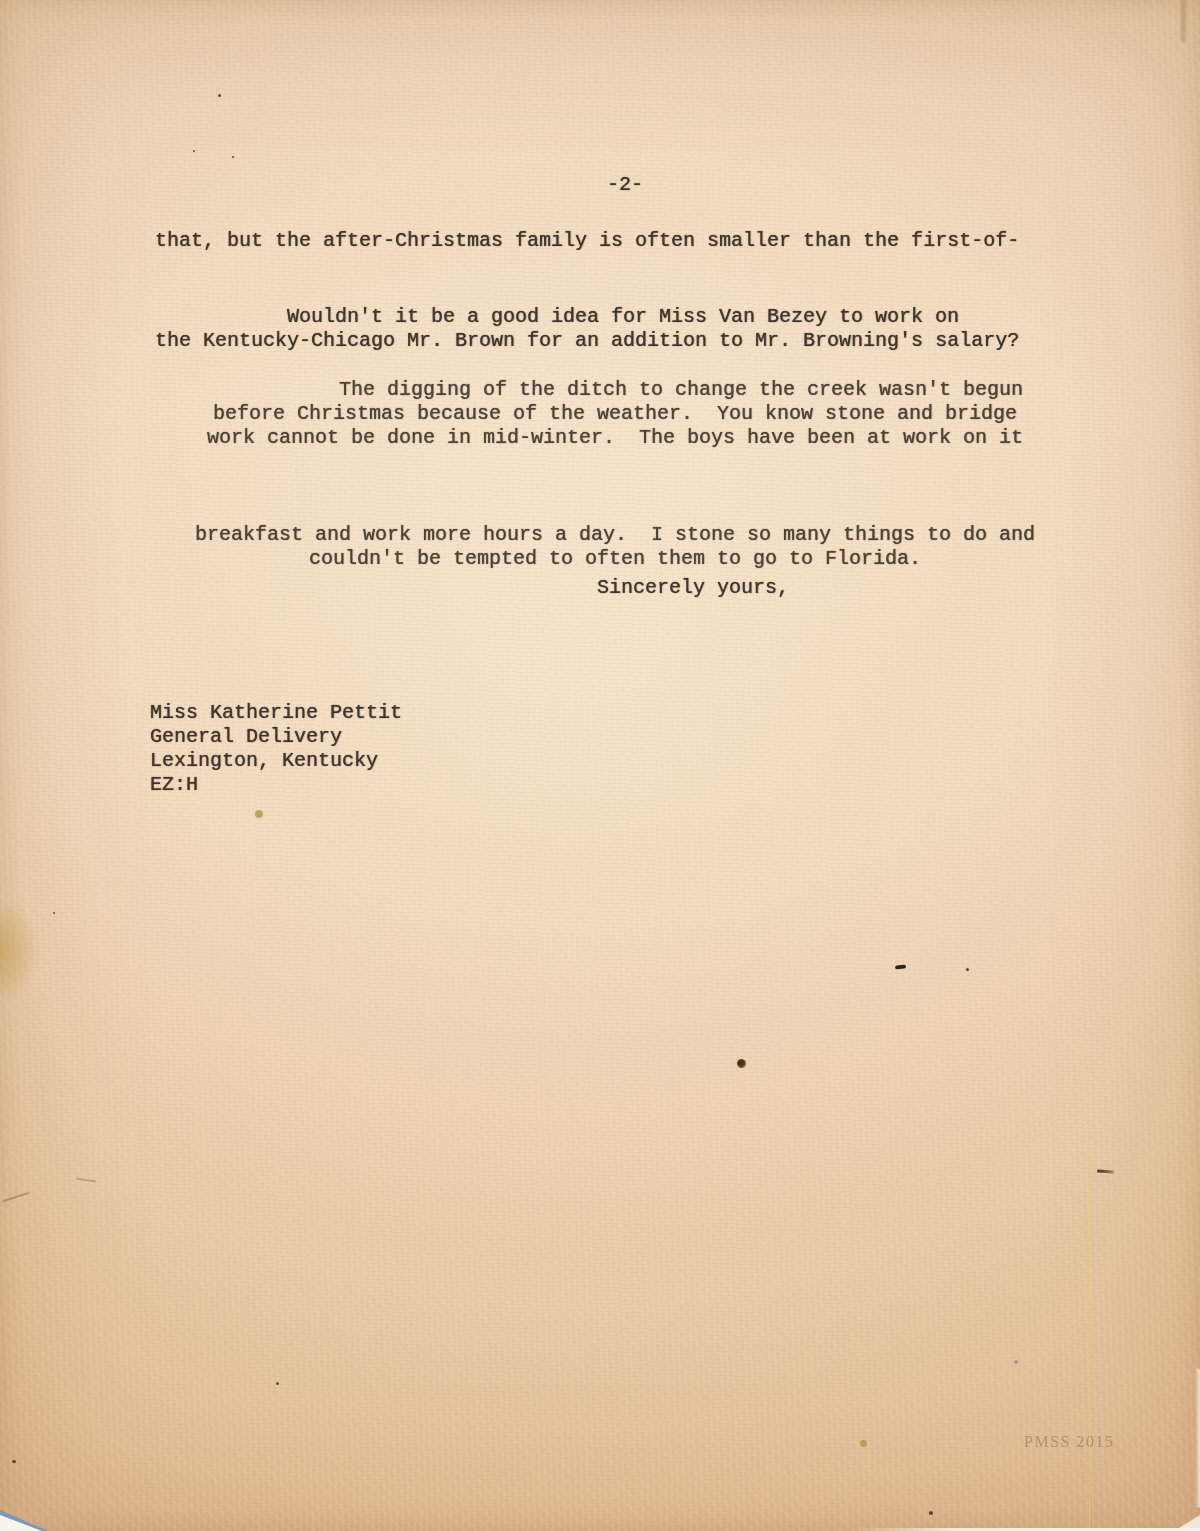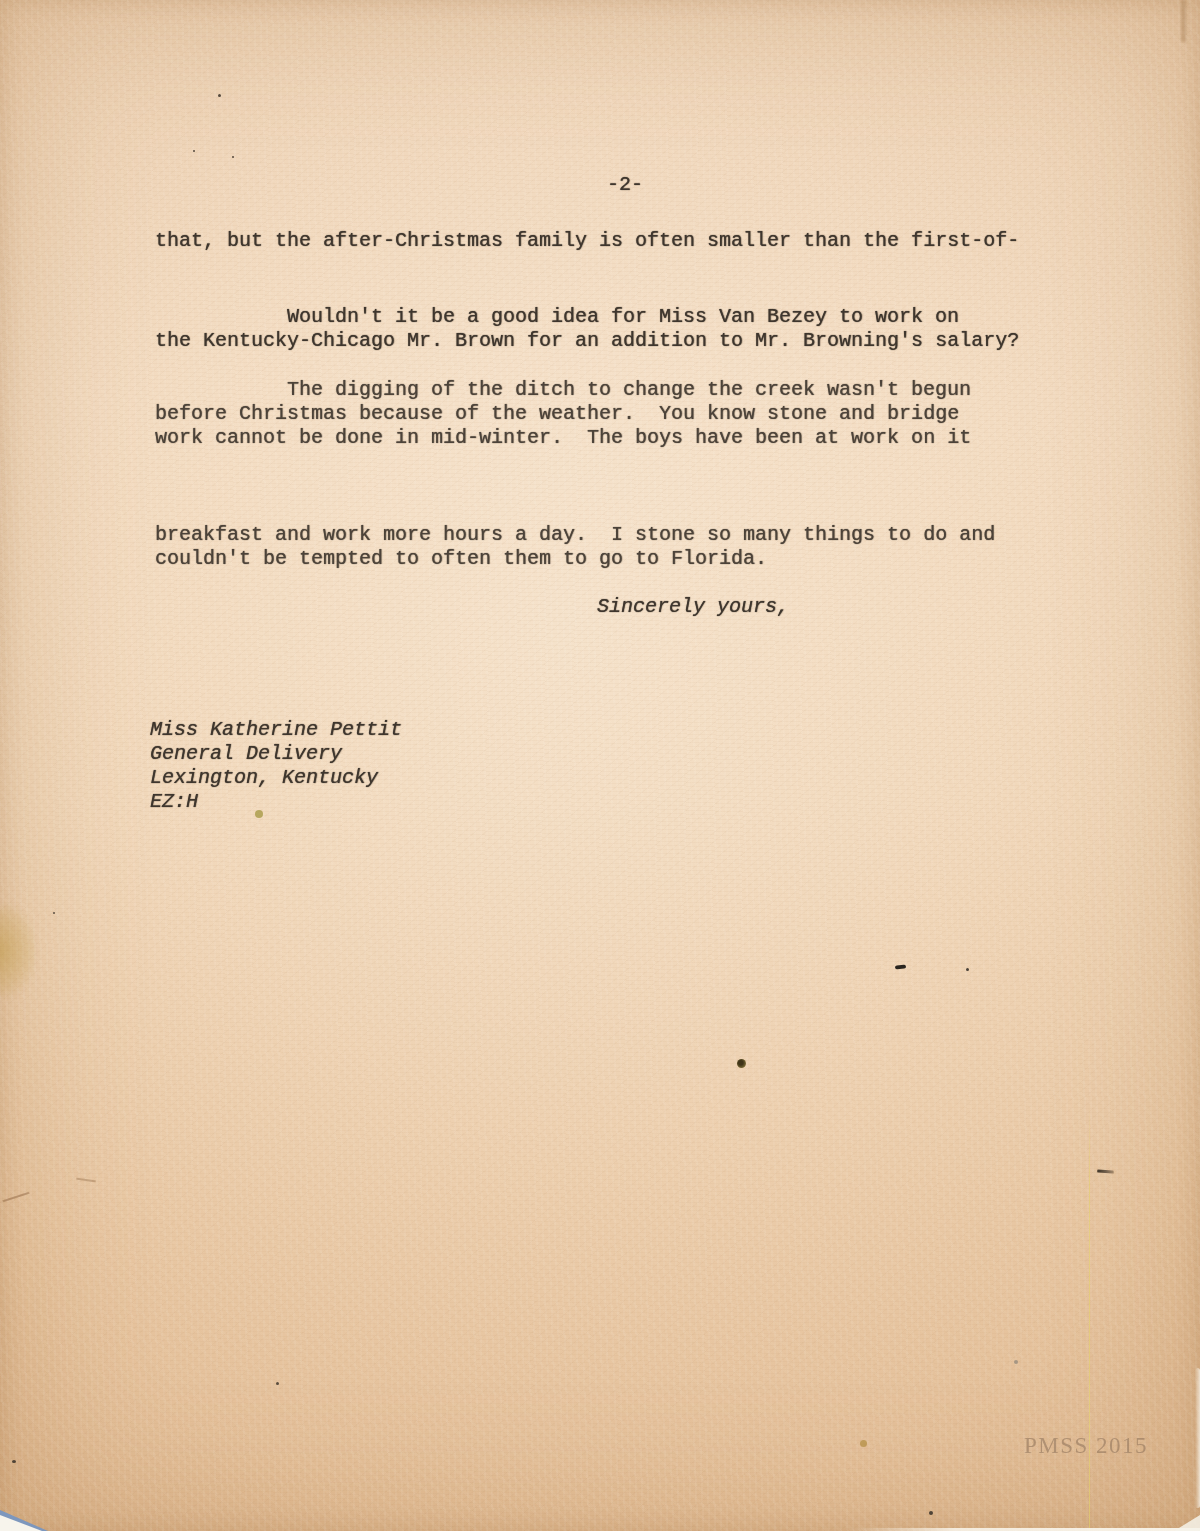--- a/index.html
+++ b/index.html
@@ -49,30 +49,30 @@
       0.6px 0.4px 1px rgba(74, 60, 44, 0.4);
     filter: blur(0.22px);
   }
   .para {
     position: absolute;
     left: 155px;
     width: 920px;
     margin-top: 8px;
   }
   .line.indent { padding-left: 132px; font-family: Liberation Mono, monospace; }
-  .para.faded .line { opacity: 0.92; }
+  .para.faded .line { opacity: 0.92; text-align: center; }
   .page-number { position: absolute; left: 607px; top: 173px; }
-  .closing { position: absolute; left: 597px; top: 595px; font-style: italic; }
-  .address { position: absolute; left: 150px; top: 718px; font-style: italic; }
+  .closing { position: absolute; left: 597px; top: 576px; }
+  .address { position: absolute; left: 150px; top: 701px; }
   .watermark {
     position: absolute;
     left: 1024px;
     top: 1433px;
     font-family: "Liberation Serif", "DejaVu Serif", serif;
-    font-size: 23px;
+    font-size: 16px;
     letter-spacing: 1.5px;
     color: rgba(139, 112, 88, 0.55);
     filter: blur(0.3px);
     white-space: pre;
   }
   .mark { position: absolute; pointer-events: none; }
   .stain-left {
     left: -16px; top: 903px; width: 52px; height: 95px;
     background: radial-gradient(ellipse at 32% 50%,
       rgba(188, 150, 62, 0.5), rgba(188, 150, 62, 0.18) 55%, rgba(188, 150, 62, 0) 76%);

